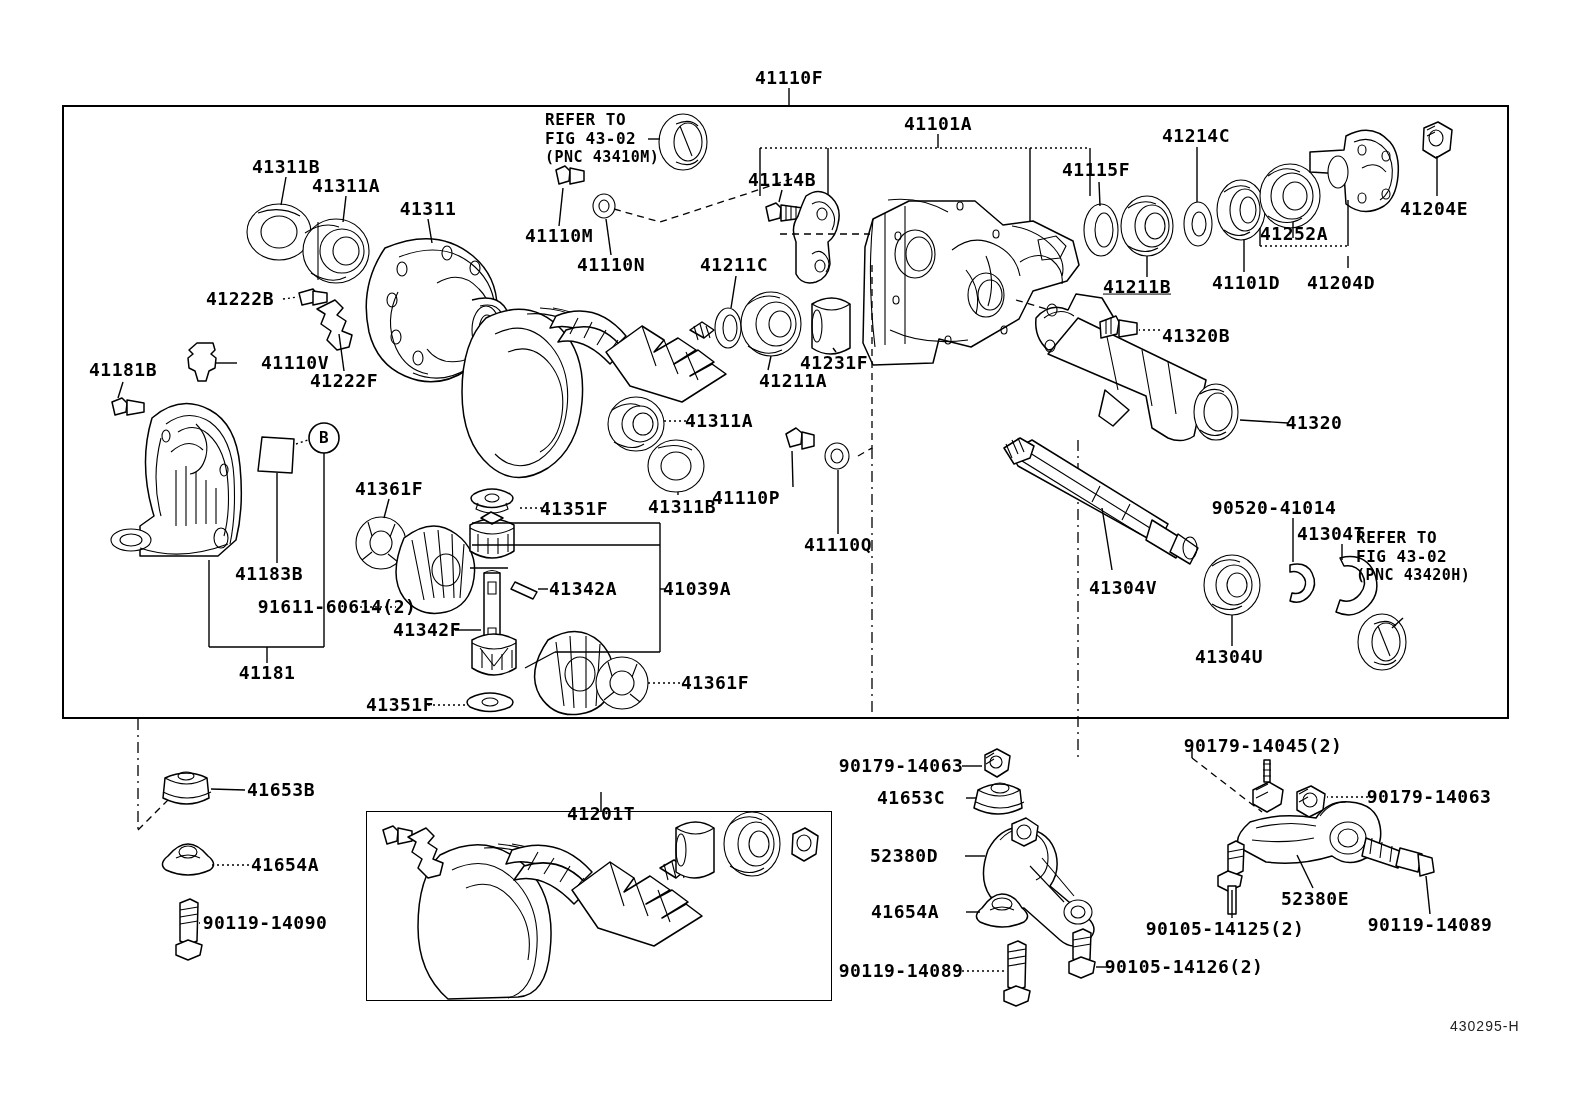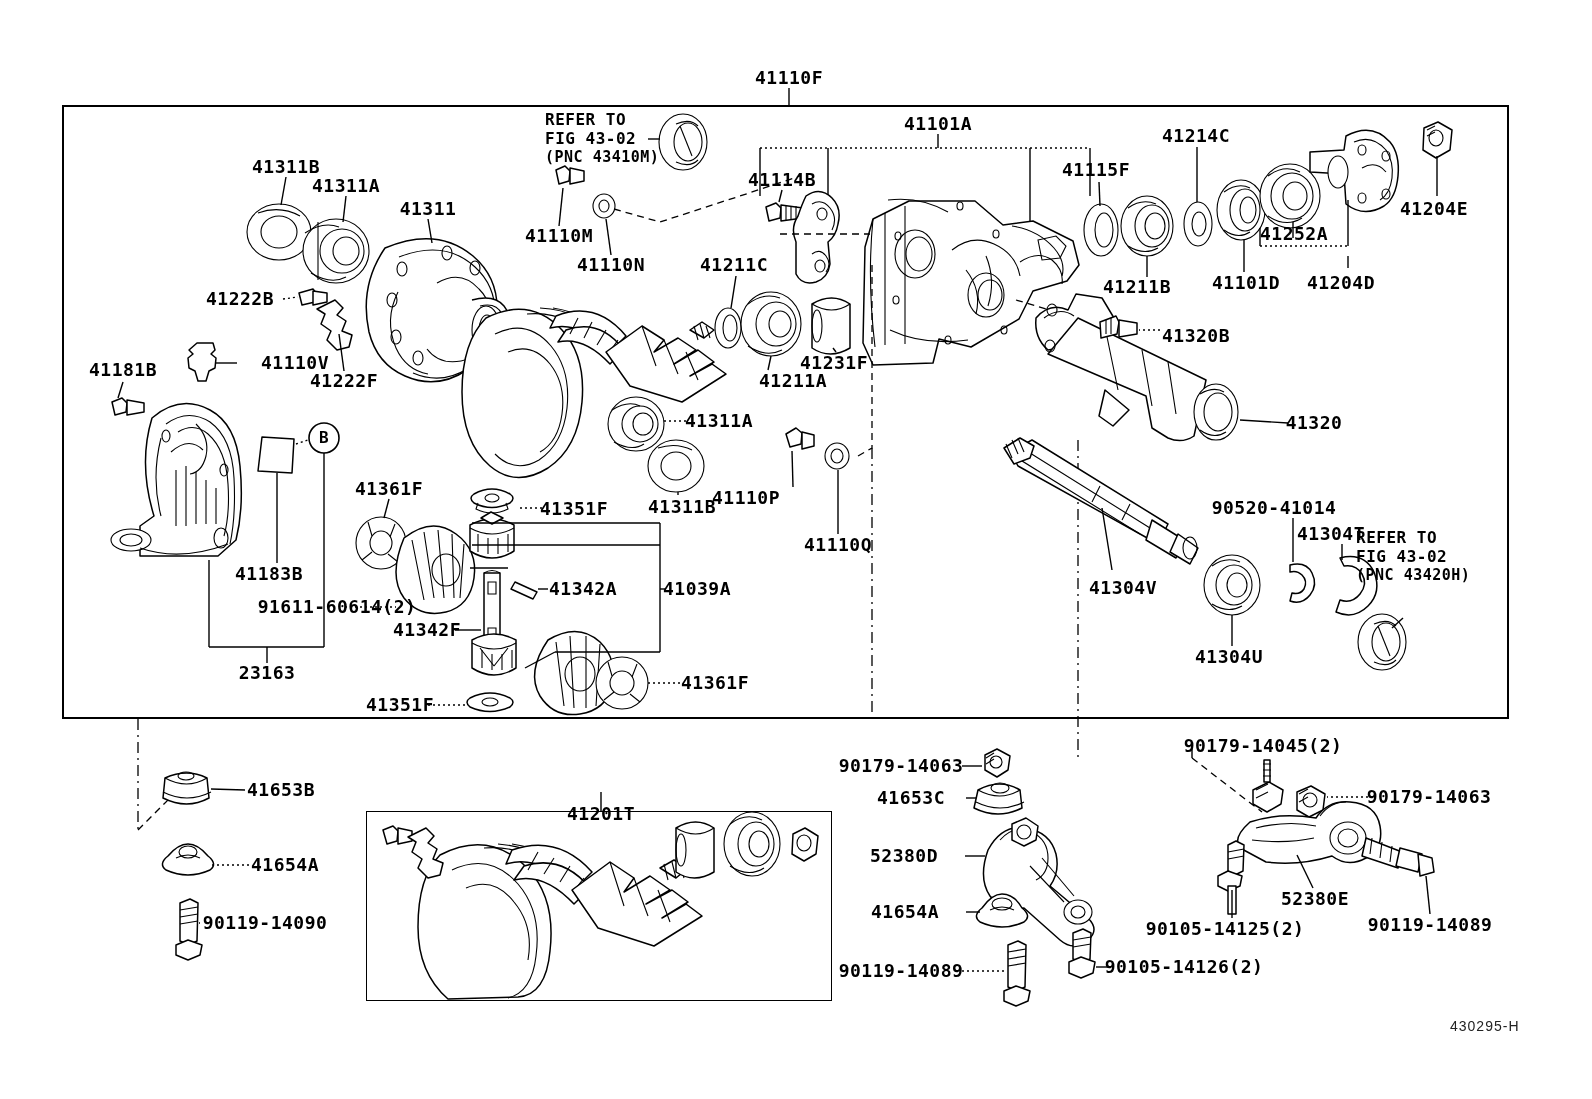--- a/index.html
+++ b/index.html
@@ -603,38 +603,38 @@
   <div class="lbl" style="left:1096px;top:170px;">41115F</div>
   <div class="lbl" style="left:782px;top:180px;">41114B</div>
   <div class="lbl" style="left:286px;top:167px;">41311B</div>
   <div class="lbl" style="left:346px;top:186px;">41311A</div>
   <div class="lbl" style="left:428px;top:209px;text-align:right;">41311</div>
   <div class="lbl" style="left:559px;top:236px;">41110M</div>
   <div class="lbl" style="left:611px;top:265px;">41110N</div>
   <div class="lbl" style="left:734px;top:265px;">41211C</div>
   <div class="lbl" style="left:1294px;top:234px;">41252A</div>
   <div class="lbl" style="left:1434px;top:209px;">41204E</div>
-  <div class="lbl" style="left:1137px;top:287px;">41211B</div>
+  <div class="lbl" style="left:1137px;top:287px;text-decoration:underline;">41211B</div>
   <div class="lbl" style="left:1246px;top:283px;">41101D</div>
   <div class="lbl" style="left:1341px;top:283px;">41204D</div>
   <div class="lbl" style="left:240px;top:299px;">41222B</div>
   <div class="lbl" style="left:272px;top:363px;margin-left:23px;">41110V</div>
   <div class="lbl" style="left:344px;top:381px;">41222F</div>
   <div class="lbl" style="left:123px;top:370px;">41181B</div>
   <div class="lbl" style="left:766px;top:381px;margin-left:27px;">41211A</div>
   <div class="lbl" style="left:834px;top:363px;">41231F</div>
   <div class="lbl" style="left:1196px;top:336px;">41320B</div>
   <div class="lbl" style="left:1314px;top:423px;">41320</div>
   <div class="lbl" style="left:719px;top:421px;">41311A</div>
   <div class="lbl" style="left:682px;top:507px;">41311B</div>
   <div class="lbl" style="left:746px;top:498px;">41110P</div>
   <div class="lbl" style="left:838px;top:545px;">41110Q</div>
   <div class="lbl" style="left:269px;top:574px;">41183B</div>
   <div class="lbl" style="left:337px;top:607px;">91611-60614(2)</div>
-  <div class="lbl" style="left:267px;top:673px;">23163</div>
+  <div class="lbl" style="left:267px;top:673px;">41181</div>
   <div class="lbl" style="left:389px;top:489px;">41361F</div>
   <div class="lbl" style="left:574px;top:509px;">41351F</div>
   <div class="lbl" style="left:583px;top:589px;">41342A</div>
   <div class="lbl" style="left:697px;top:589px;">41039A</div>
   <div class="lbl" style="left:427px;top:630px;">41342F</div>
   <div class="lbl" style="left:715px;top:683px;">41361F</div>
   <div class="lbl" style="left:400px;top:705px;">41351F</div>
   <div class="lbl" style="left:1274px;top:508px;">90520-41014</div>
   <div class="lbl" style="left:1331px;top:534px;">41304T</div>
   <div class="lbl" style="left:1123px;top:588px;">41304V</div>

